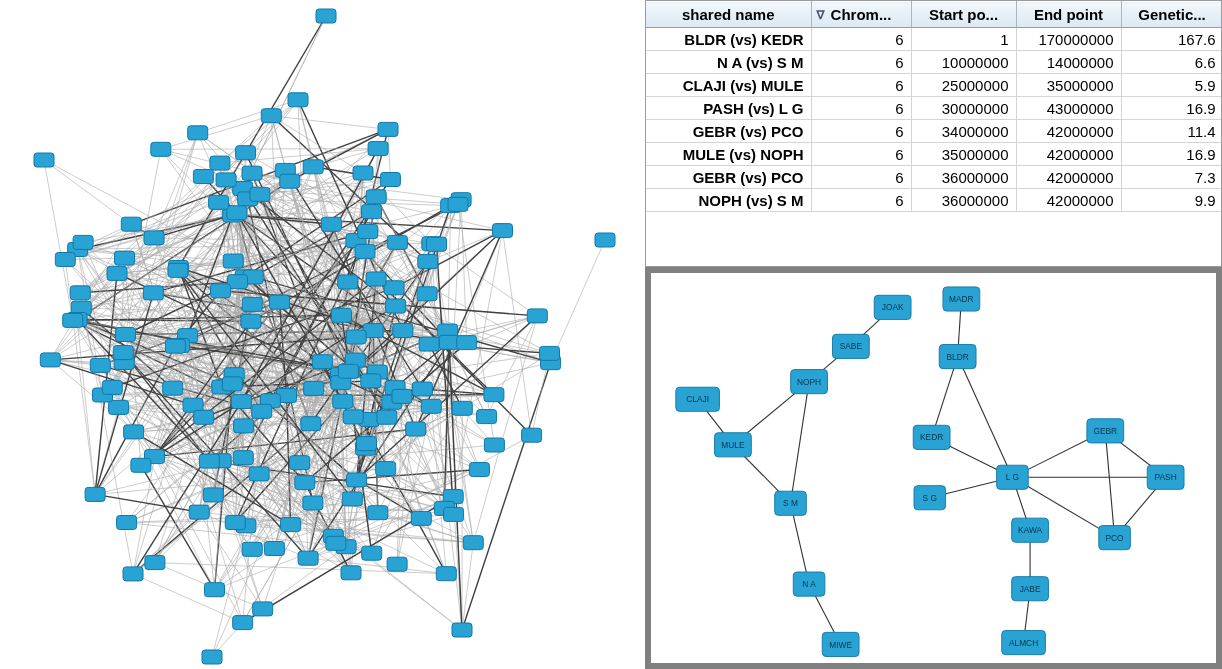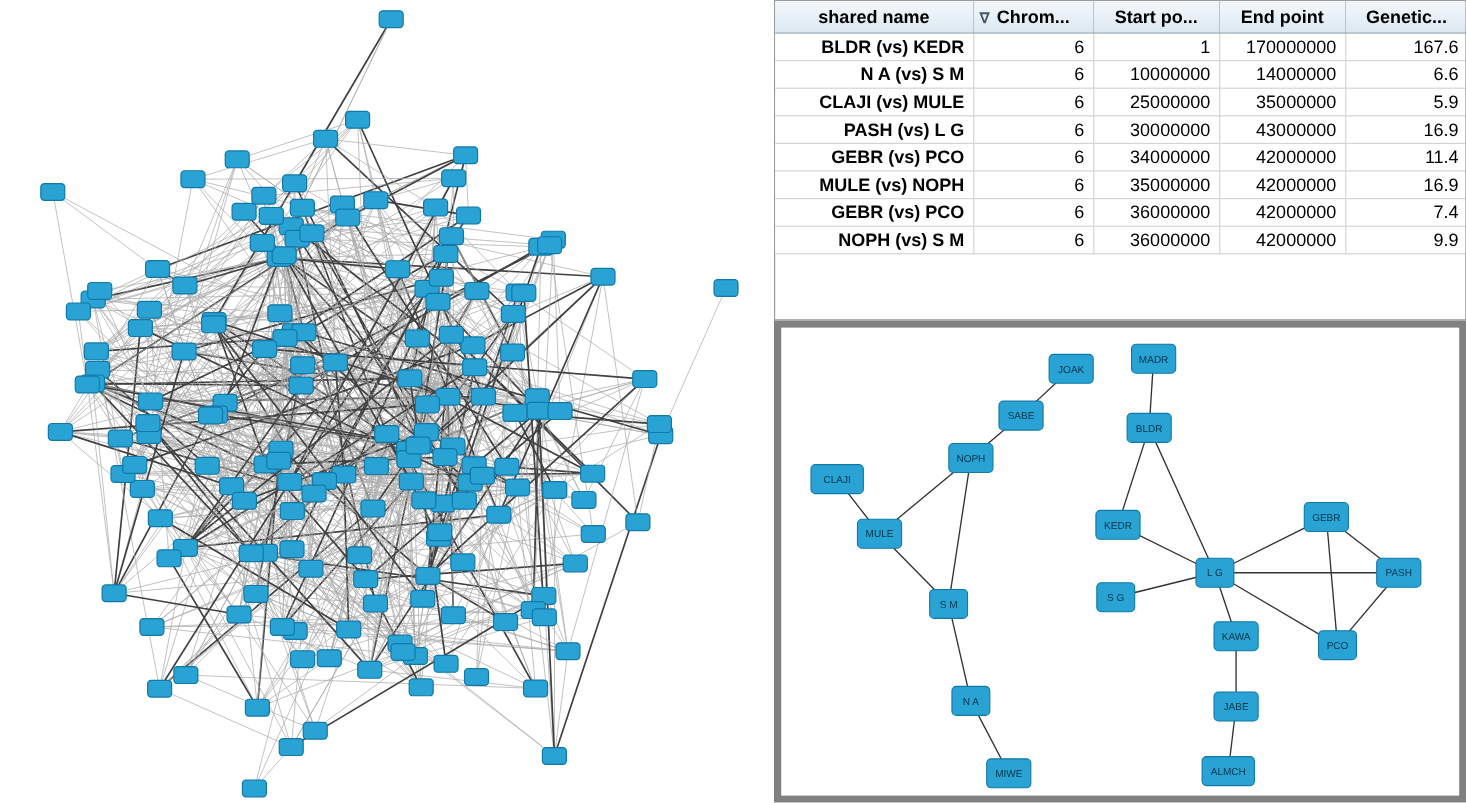--- a/index.html
+++ b/index.html
@@ -1627,21 +1627,21 @@
               <td class="num">6</td>
               <td class="num">35000000</td>
               <td class="num">42000000</td>
               <td class="num">16.9</td>
             </tr>
             <tr>
               <td class="txt">GEBR (vs) PCO</td>
               <td class="num">6</td>
               <td class="num">36000000</td>
               <td class="num">42000000</td>
-              <td class="num">7.4</td>
+              <td class="num">7.3</td>
             </tr>
             <tr>
               <td class="txt">NOPH (vs) S M</td>
               <td class="num">6</td>
               <td class="num">36000000</td>
               <td class="num">42000000</td>
               <td class="num">9.9</td>
             </tr>
           </tbody>
       </table>

